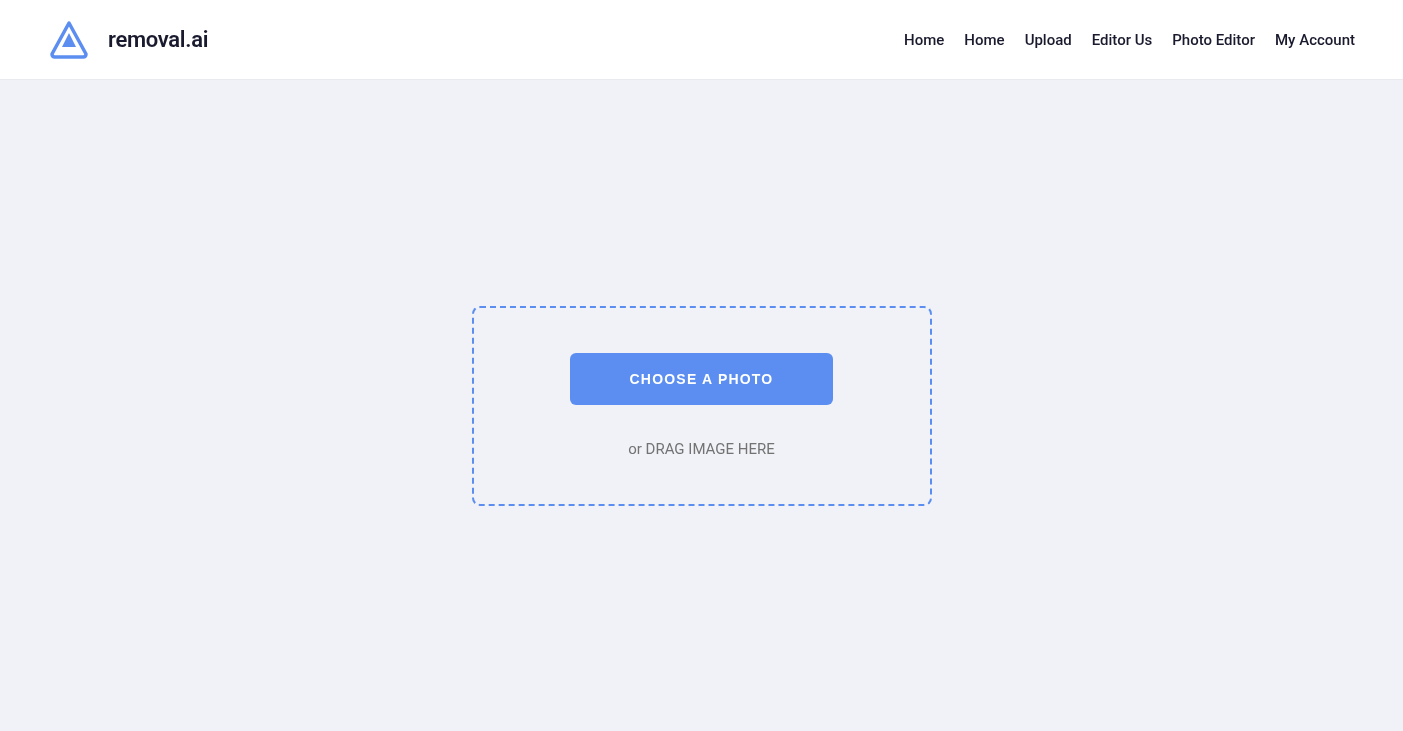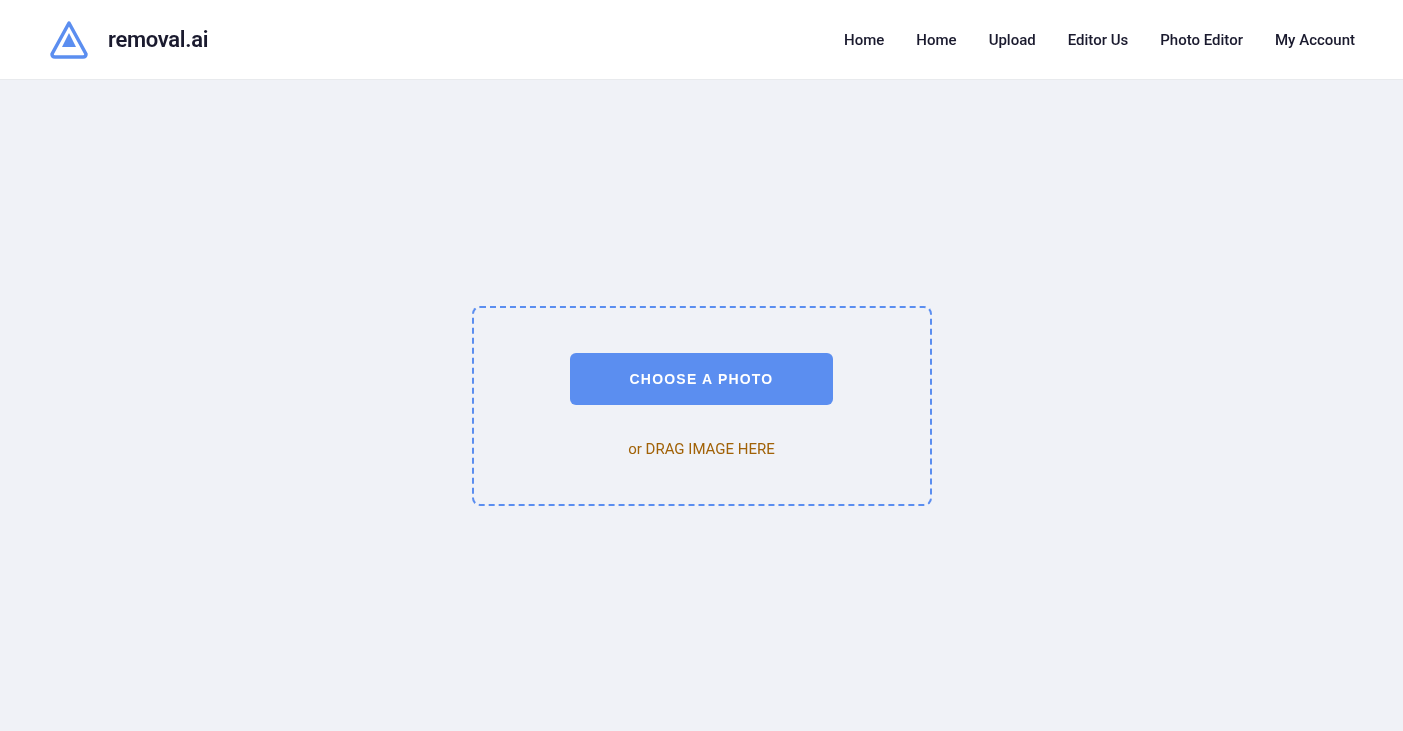--- a/index.html
+++ b/index.html
@@ -40,21 +40,21 @@
     .logo-text {
       font-size: 22px;
       font-weight: 600;
       color: #1a1a2e;
       letter-spacing: -0.3px;
     }
 
     nav {
       display: flex;
       align-items: center;
-      gap: 32px;
+      gap: 20px;
     }
 
     nav a {
       text-decoration: none;
       color: #1a1a2e;
       font-size: 15px;
       font-weight: 500;
     }
 
     
@@ -100,21 +100,21 @@
       padding: 18px 60px;
       font-size: 14px;
       font-weight: 700;
       letter-spacing: 1.2px;
       cursor: pointer;
       text-transform: uppercase;
     }
 
     .drag-text {
       font-size: 15px;
-      color: #a16207;
+      color: #737373;
       font-weight: 400;
     }
   </style>
 </head>
 <body>
 
 <header>
   <a class="logo-area" href="#">
     <svg class="logo-icon" viewBox="0 0 42 42" fill="none" xmlns="http://www.w3.org/2000/svg">
       <path d="M21 4 L38 35 Q38 38 35 38 H7 Q4 38 4 35 Z" fill="none" stroke="#5b8ef0" stroke-width="3.5" stroke-linejoin="round"></path>

